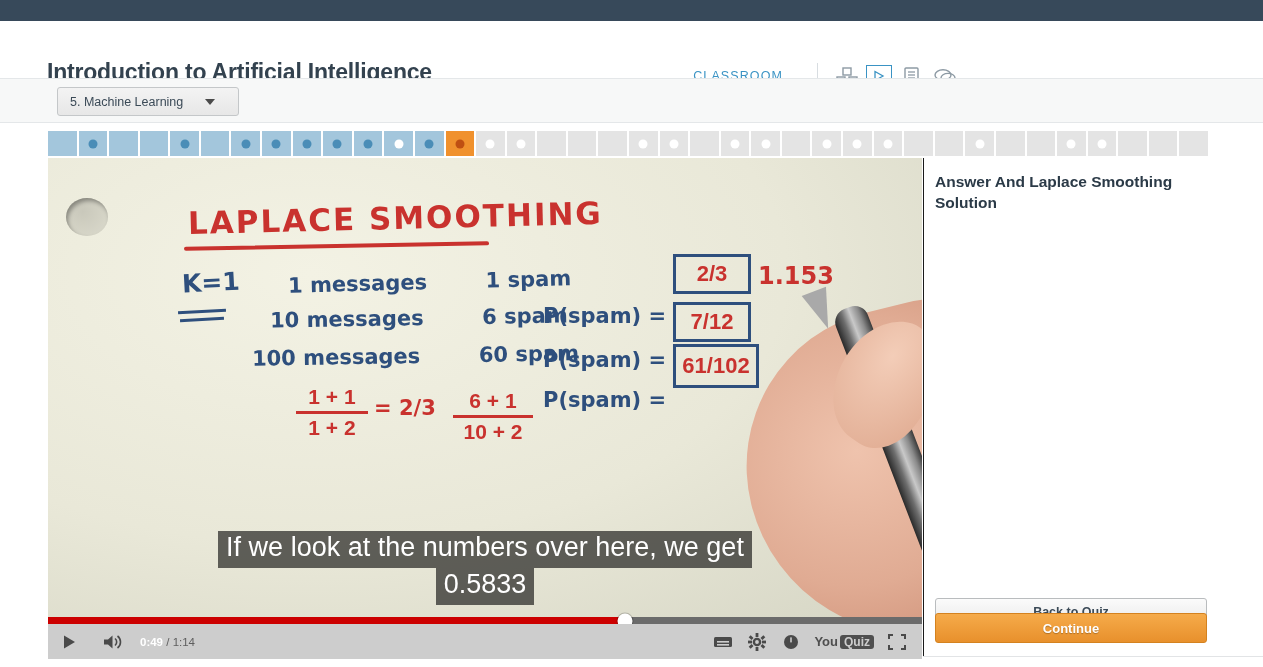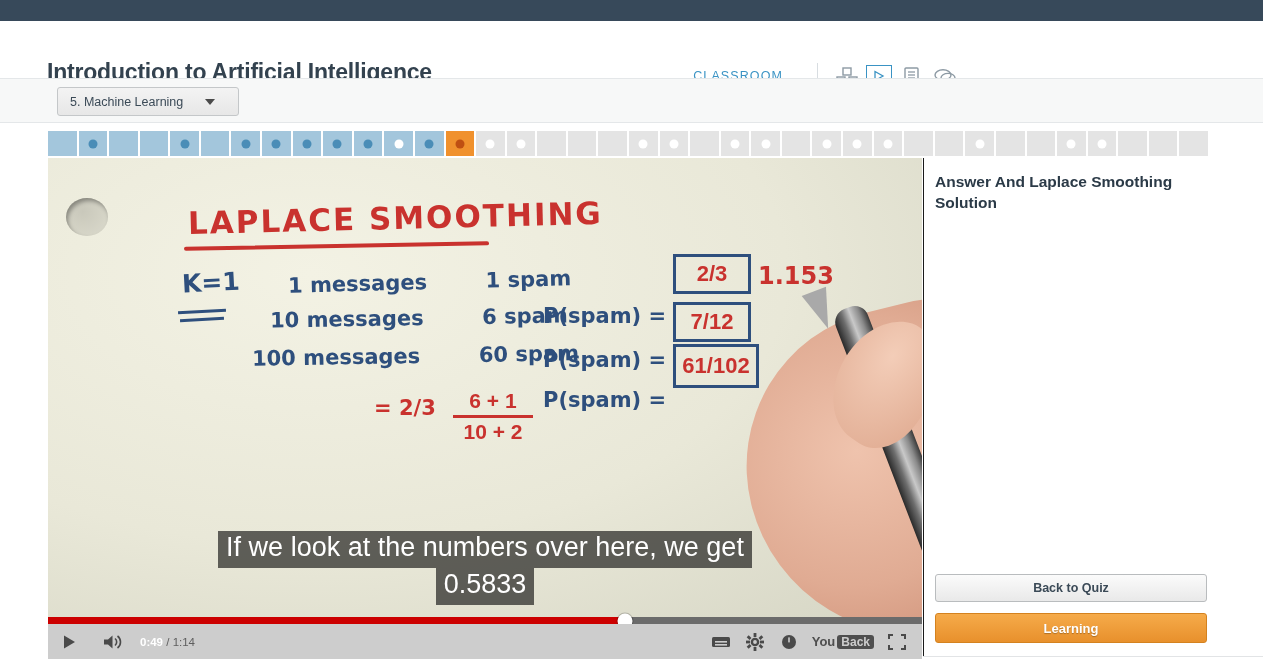--- a/index.html
+++ b/index.html
@@ -299,21 +299,21 @@
     background: #ffffff;
     border-left: 1px solid #1a1a1a;
   }
   #sidebar-title {
     position: absolute; left: 11px; top: 14px;
     width: 285px;
     font-size: 15.5px; font-weight: bold;
     color: #2b3a47; line-height: 1.33;
   }
   #btn-back {
-    position: absolute; left: 11px; top: 416px;
+    position: absolute; left: 11px; top: 440px;
     width: 272px; height: 28px;
     background: linear-gradient(#fbfbfb,#e9e9e9);
     border: 1px solid #b9bcbe; border-radius: 3px;
     font-size: 12.5px; font-weight: bold; color: #3b4a57;
     display: flex; align-items: center; justify-content: center;
     cursor: pointer;
   }
   #btn-continue {
     position: absolute; left: 11px; top: 455px;
     width: 272px; height: 30px;
@@ -497,20 +497,25 @@
     <div class="ink blue wb-eq" id="wb-e1">P(spam) =</div>
     <div class="ink blue wb-eq" id="wb-e2">P(spam) =</div>
     <div class="ink blue wb-eq" id="wb-e3">P(spam) =</div>
 
     <div class="boxval" id="bv1">2/3</div>
     <div class="boxval" id="bv2">7/12</div>
     <div class="boxval" id="bv3">61/102</div>
 
     <div class="ink red" id="wb-667">1.153</div>
 
+    <div class="frac" id="f1">
+      <div>1 + 1</div>
+      <div class="bar"></div>
+      <div>1 + 2</div>
+    </div>
     <div class="ink red" id="f1eq">
       <span>=</span>
       <span>2/3</span>
     </div>
 
     <div class="frac" id="f2">
       <div>6 + 1</div>
       <div class="bar"></div>
       <div>10 + 2</div>
     </div>
@@ -575,33 +580,33 @@
       </svg>
     </div>
     <div class="pc-r">
       <svg width="16" height="16" viewBox="0 0 16 16">
         <circle cx="8" cy="8" r="7" fill="#4a4a4a"></circle>
         <rect x="7.2" y="3.4" width="1.6" height="5" fill="#cdcdcd"></rect>
       </svg>
     </div>
     <div id="yt-logo">
       <span>You</span>
-      <span class="tube">Back</span>
+      <span class="tube">Quiz</span>
     </div>
     <div class="pc-r">
       <svg width="18" height="16" viewBox="0 0 18 16">
         <g fill="none" stroke="#4a4a4a" stroke-width="2">
           <polyline points="1,5 1,1 5,1"></polyline>
             <polyline points="13,1 17,1 17,5"></polyline>
           <polyline points="17,11 17,15 13,15"></polyline>
             <polyline points="5,15 1,15 1,11"></polyline>
         </g>
       </svg>
     </div>
   </div>
 </div>
 
 <div id="sidebar">
   <div id="sidebar-title">Answer And Laplace Smoothing Solution</div>
   <div id="btn-back">Back to Quiz</div>
-  <div id="btn-continue">Learning</div>
+  <div id="btn-continue">Continue</div>
 </div>
 <div id="bottom-rule"></div>
 
 </body></html>

